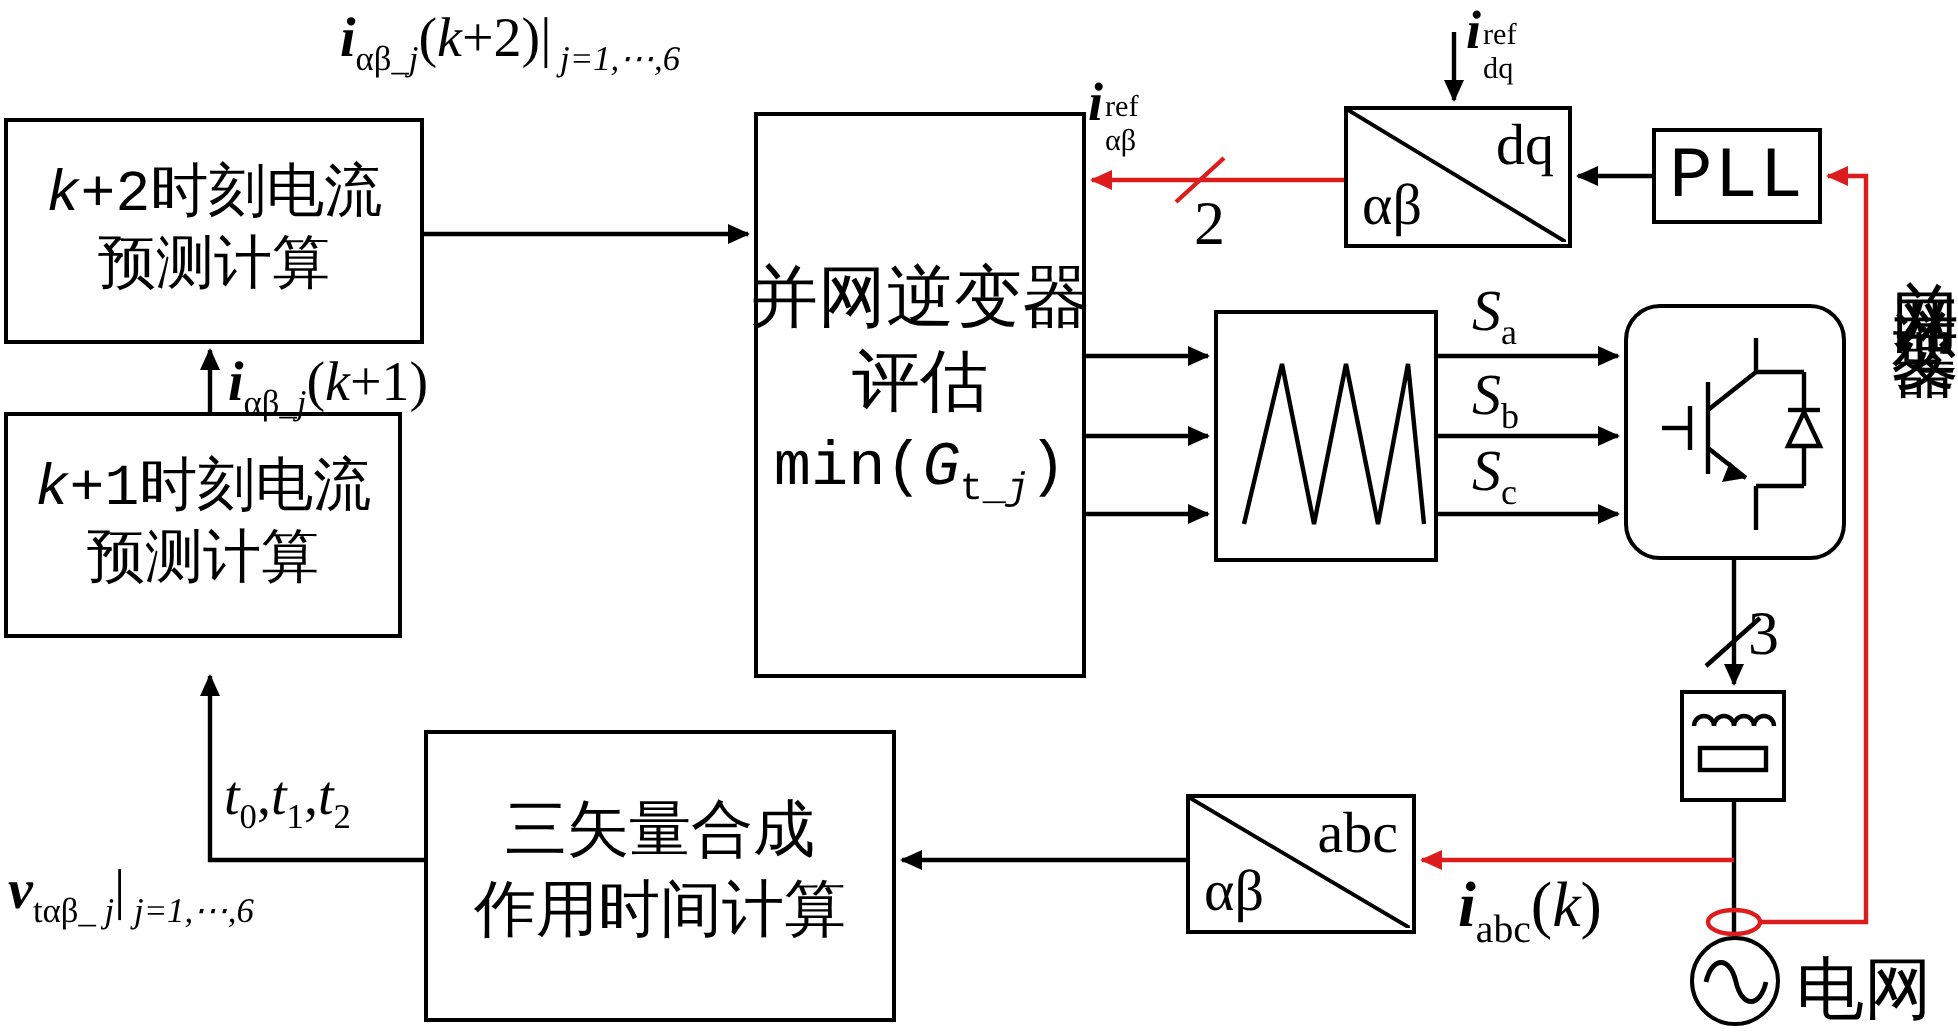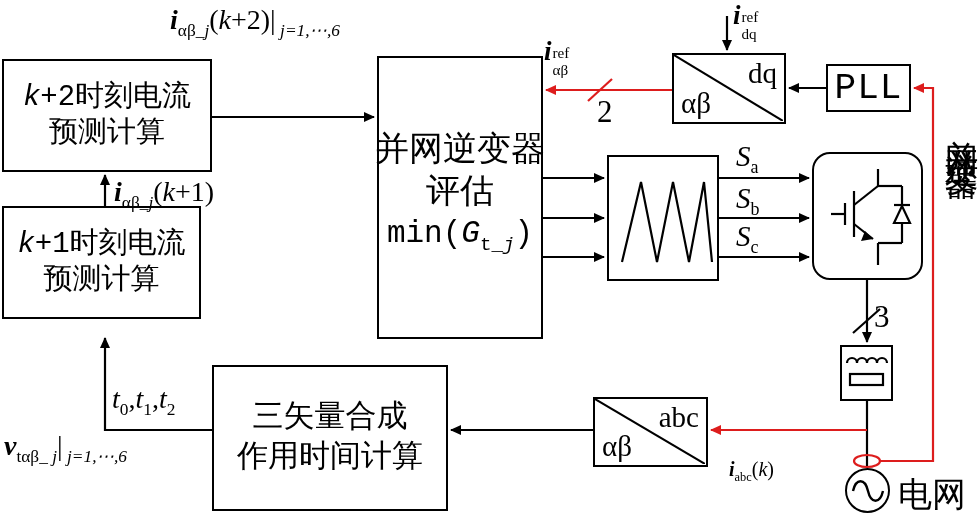--- a/index.html
+++ b/index.html
@@ -177,18 +177,18 @@
       </span></div>
   <div class="math math-inline" style="left:733px;top:0px;font-size:27px;"><span class="m-bi">i</span><span class="mstack">
         <span>ref</span>
         <span>dq</span>
       </span></div>
   <div class="math" style="left:597px;top:94px;font-size:31px;">2</div>
   <div class="math" style="left:874px;top:299px;font-size:31px;">3</div>
   <div class="math math-inline" style="left:736px;top:140px;font-size:29px;"><span class="m-i">S</span><span class="m-sub">a</span></div>
   <div class="math math-inline" style="left:736px;top:182px;font-size:29px;"><span class="m-i">S</span><span class="m-sub">b</span></div>
   <div class="math math-inline" style="left:736px;top:220px;font-size:29px;"><span class="m-i">S</span><span class="m-sub">c</span></div>
-  <div class="math math-inline" style="left:729px;top:458px;font-size:20px;"><span class="m-bi">i</span><span class="m-sub">abc</span><span class="m-n">(</span><span class="m-i">k</span><span class="m-n">)</span></div>
+  <div class="math math-inline" style="left:729px;top:434px;font-size:32px;"><span class="m-bi">i</span><span class="m-sub">abc</span><span class="m-n">(</span><span class="m-i">k</span><span class="m-n">)</span></div>
 
   <div class="caption cn vert" style="left:938px;top:112px;height:216px;font-size:34px;">并网逆变器</div>
   <div class="caption cn" style="left:898px;top:472px;font-size:34px;font-family:Liberation Mono, monospace;">电网</div>
 
 </div>
 
 </body></html>

